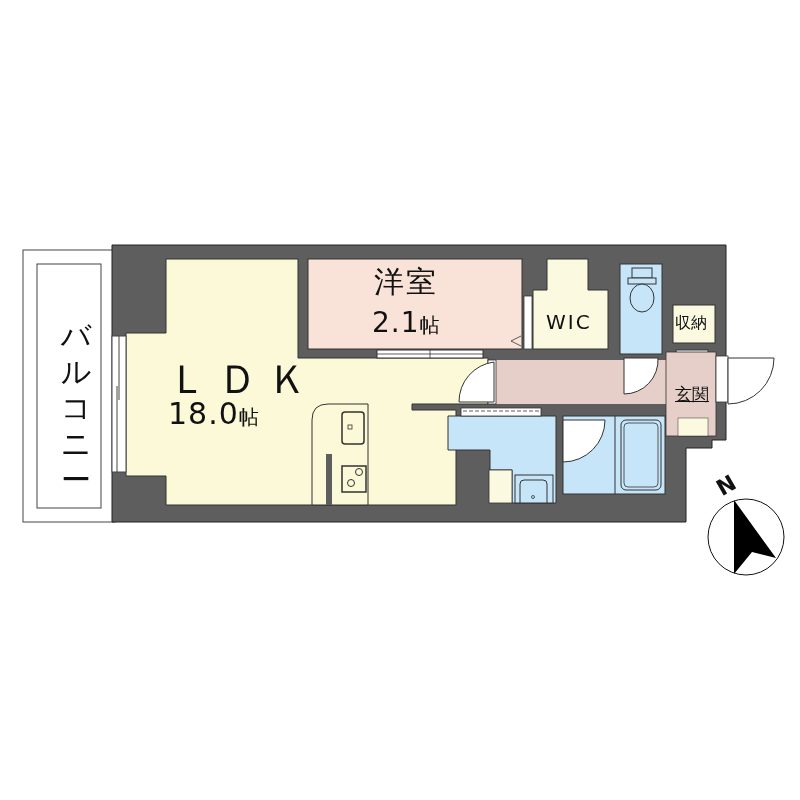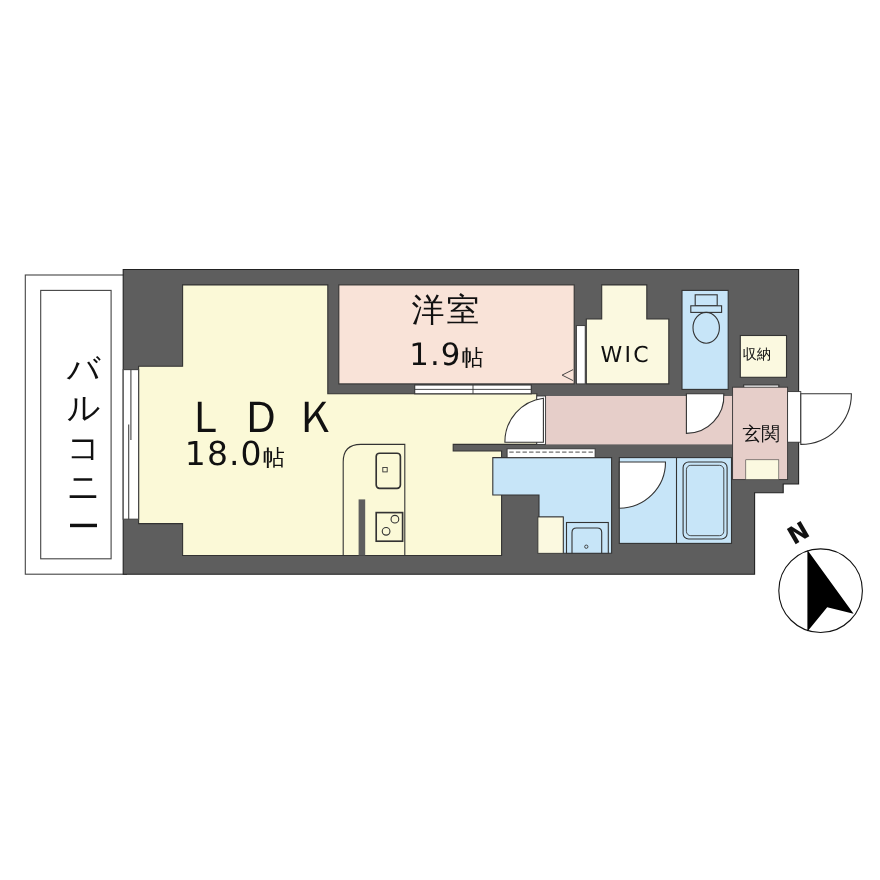--- a/index.html
+++ b/index.html
@@ -5,22 +5,22 @@
   html, body { margin: 0; padding: 0; background: #ffffff; }
   body { width: 800px; height: 800px; position: relative; overflow: hidden; font-family: "DejaVu Sans", sans-serif; }
   #plan { position: absolute; left: 0; top: 0; width: 800px; height: 800px; }
   .lbl { position: absolute; color: #111; font-family: "DejaVu Sans", sans-serif; white-space: nowrap; }
   .ldk-name { left: 168px; top: 352px; font-size: 40px; letter-spacing: 10px; }
   .ldk-size { left: 168px; top: 396px; font-size: 30px; letter-spacing: 1px; }
   .ldk-size small, .yo-size small { font-size: 20px; }
   .yo-name { left: 374px; top: 262px; font-size: 30px; letter-spacing: 2px; }
   .yo-size { left: 372px; top: 306px; font-size: 28px; letter-spacing: 1px; }
   .wic { left: 546px; top: 310px; font-size: 20px; letter-spacing: 2px; }
-  .shuno { left: 675px; top: 313px; font-size: 13px; }
-  .genkan { left: 675px; top: 383px; font-size: 17px; }
+  .shuno { left: 675px; top: 313px; font-size: 16px; }
+  .genkan { left: 675px; top: 383px; font-size: 17px; text-decoration: underline; }
   .balcony { left: 58px; top: 318px; font-size: 30px; width: 36px; line-height: 36px; text-align: center; white-space: normal; word-break: break-all; }
   .north { left: 717px; top: 473px; font-size: 22px; font-weight: bold; transform: rotate(-30deg); }
 </style>
 </head>
 <body>
 
 <svg id="plan" viewBox="0 0 800 800" xmlns="http://www.w3.org/2000/svg">
 
   <g>
     <rect x="23" y="250" width="92" height="272" fill="#ffffff" stroke="#444" stroke-width="1"></rect>
@@ -103,19 +103,19 @@
   <g>
     <circle cx="746" cy="537" r="38" fill="#ffffff" stroke="#111" stroke-width="1"></circle>
     <path d="M734 500 L776 558 L752 552 L734 574 Z" fill="#000000"></path>
   </g>
 </svg>
 
 <div class="lbl ldk-name">ＬＤＫ</div>
 <div class="lbl ldk-size"><span>18.0</span><small>帖</small></div>
 
 <div class="lbl yo-name">洋室</div>
-<div class="lbl yo-size"><span>1.9</span><small>帖</small></div>
+<div class="lbl yo-size"><span>2.1</span><small>帖</small></div>
 
 <div class="lbl wic">WIC</div>
 <div class="lbl shuno">収納</div>
 <div class="lbl genkan">玄関</div>
 <div class="lbl balcony">バルコニー</div>
 <div class="lbl north">N</div>
 
 </body></html>

